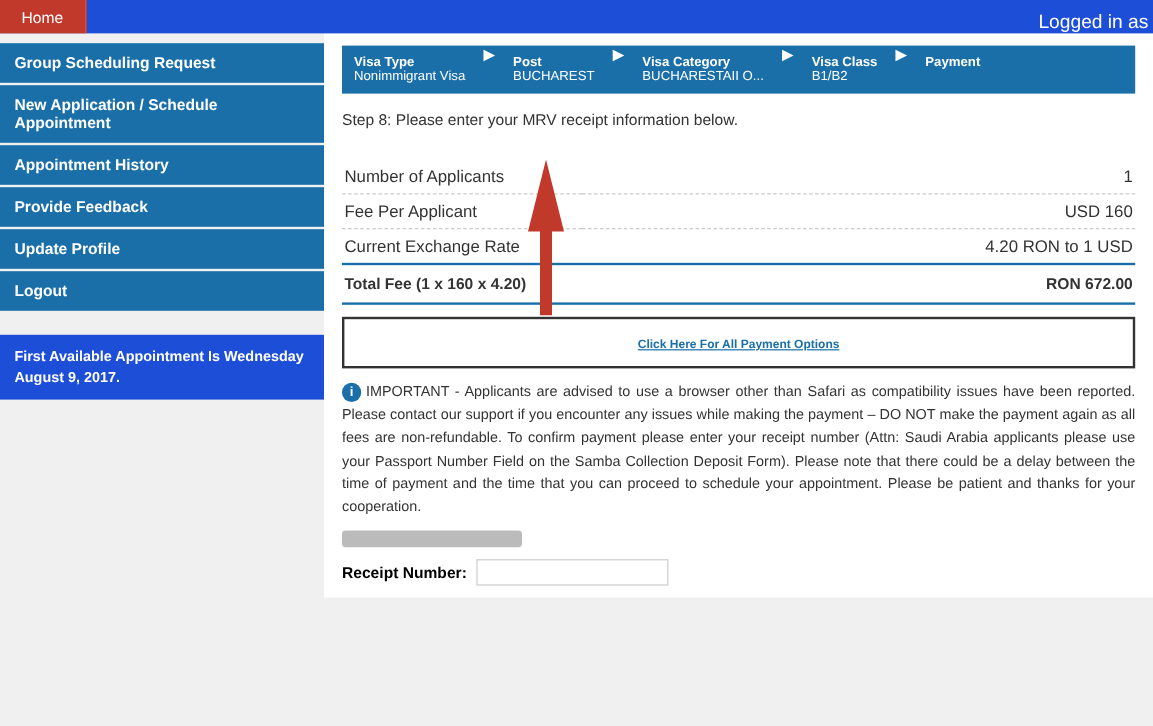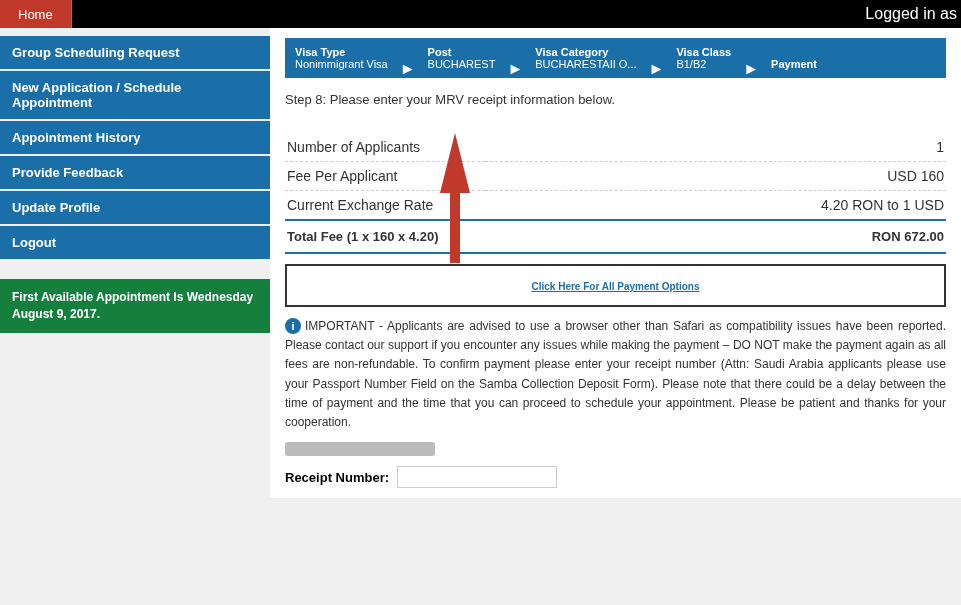--- a/index.html
+++ b/index.html
@@ -1,36 +1,36 @@
 <!DOCTYPE html>
 <html><head>
   <meta charset="utf-8">
   <style>
     * { margin: 0; padding: 0; box-sizing: border-box; }
     body { font-family: Arial, sans-serif; font-size: 13px; background: #f0f0f0; width: 961px; min-height: 605px; }
 
     
-    .top-nav { background: #000000; height: 28px; display: flex; align-items: center; }
+    .top-nav { background: #1d4ed8; height: 28px; display: flex; align-items: flex-end; }
     .top-nav .home-btn { background: #c0392b; color: white; border: none; padding: 0 18px; height: 100%; font-size: 13px; cursor: pointer; border-right: 1px solid #e74c3c; }
     .top-nav .logged-in { color: white; margin-left: auto; margin-right: 4px; font-size: 16px; }
 
     
     .main-layout { display: flex; width: 961px; }
 
     
     .sidebar { width: 270px; background: #f0f0f0; flex-shrink: 0; padding-top: 8px; }
     .sidebar-btn { display: block; background: #1a6fa8; color: white; padding: 9px 12px; margin-bottom: 2px; font-size: 13px; font-weight: bold; cursor: pointer; border: none; width: 100%; text-align: left; }
 
-    .sidebar-info { background: #15803d; color: white; padding: 10px 12px; margin-top: 20px; font-size: 12px; font-weight: bold; line-height: 1.4; }
+    .sidebar-info { background: #1d4ed8; color: white; padding: 10px 12px; margin-top: 20px; font-size: 12px; font-weight: bold; line-height: 1.4; }
 
     
     .content { flex: 1; padding: 10px 15px; background: white; }
 
     
-    .breadcrumb { background: #1a6fa8; display: flex; align-items: flex-end; padding: 0; margin-bottom: 14px; }
+    .breadcrumb { background: #1a6fa8; display: flex; align-items: flex-start; padding: 0; margin-bottom: 14px; }
     .breadcrumb-step { display: flex; align-items: center; color: white; font-size: 12px; padding: 8px 10px; position: relative; }
     .breadcrumb-step .step-title { font-weight: bold; font-size: 11px; }
     .breadcrumb-step .step-value { font-size: 11px; }
     .breadcrumb-arrow { color: white; font-size: 16px; padding: 0 2px; }
     .step-active { font-weight: bold; }
 
     
     .step-instruction { font-size: 13px; color: #333; margin-bottom: 26px; }
 
     

